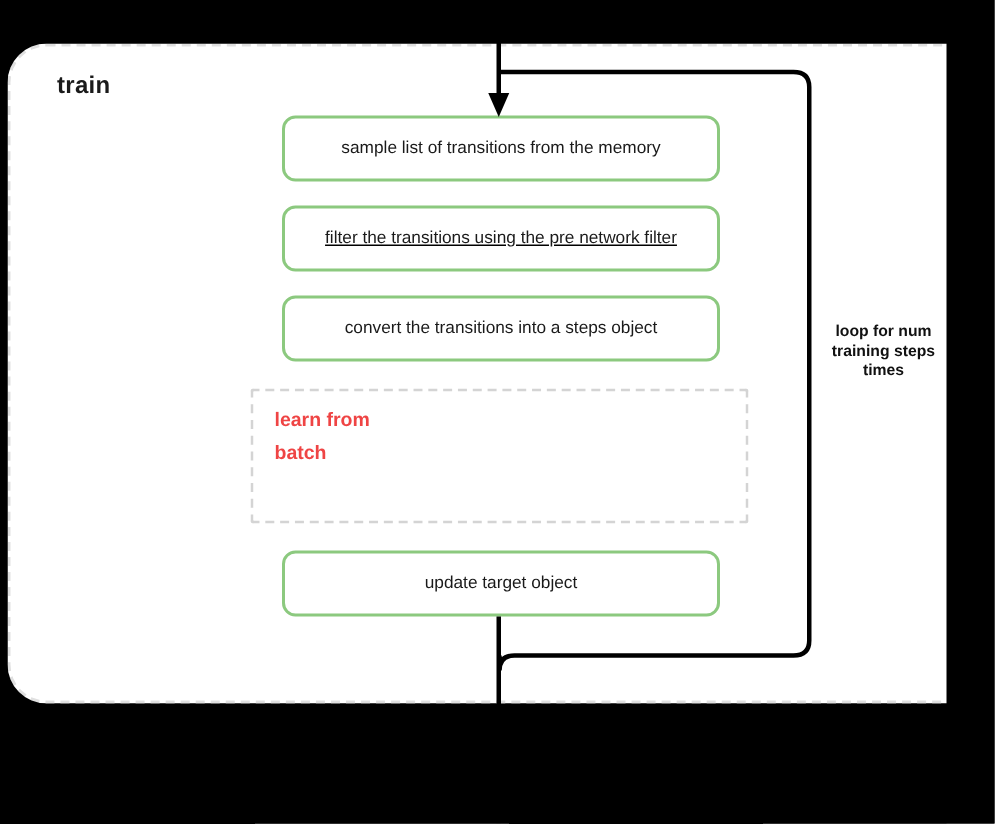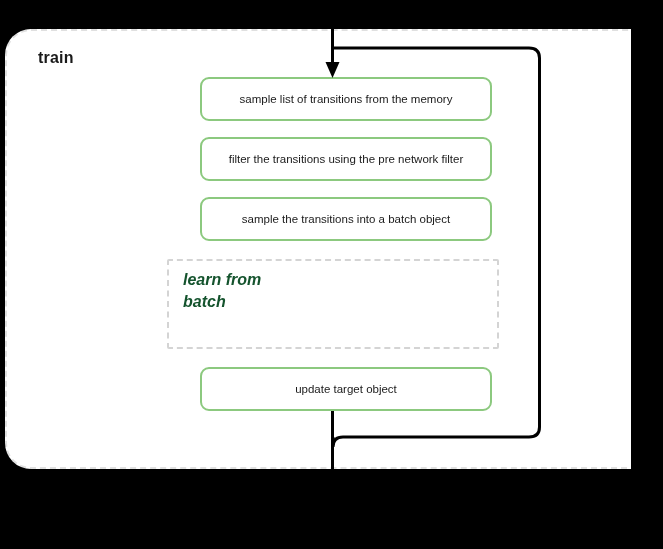--- a/index.html
+++ b/index.html
@@ -37,67 +37,66 @@
     font-size: 16px;
     font-weight: bold;
     color: #1a1a1a;
     letter-spacing: 0.2px;
     line-height: 20px;
   }
 
   
   .step-box {
     position: absolute;
-    left: 200px;
+    left: 188px;
     width: 292px;
     height: 44px;
     box-sizing: border-box;
     background: #ffffff;
     border: 2.5px solid #8cc97f;
     border-radius: 9px;
     display: flex;
     align-items: center;
     justify-content: center;
   }
   .step-label {
     font-size: 11.5px;
     color: #1a1a1a;
     text-align: center;
     line-height: 14px;
     padding: 0 10px;
   }
 
   #step-sample  { top: 77px; }
-  #step-filter  { top: 137px; }
+  #step-filter  { top: 137px; text-decoration: underline; }
   #step-convert { top: 197px; }
   #step-update  { top: 367px; }
 
   
   #learn-from-batch-box {
     position: absolute;
     left: 167px;
     top: 259px;
     width: 332px;
     height: 90px;
     box-sizing: border-box;
     background: #ffffff;
     border: 2px dashed #d4d4d4;
     border-radius: 2px;
   }
   #learn-from-batch-label {
     position: absolute;
     left: 14px;
     top: 8px;
-    font-size: 16px;
+    font-size: 13px;
     font-weight: bold;
-    color: #14532d;
+    color: #ef4444;
     line-height: 22px;
     width: 120px;
     white-space: pre-line;
-    font-style: italic;
   }
 
   
   #wires {
     position: absolute;
     left: 0;
     top: 0;
     width: 663px;
     height: 549px;
     pointer-events: none;
@@ -128,21 +127,21 @@
 
   <div class="step-box" id="step-sample">
     <span class="step-label">sample list of transitions from the memory</span>
   </div>
 
   <div class="step-box" id="step-filter">
     <span class="step-label">filter the transitions using the pre network filter</span>
   </div>
 
   <div class="step-box" id="step-convert">
-    <span class="step-label">sample the transitions into a batch object</span>
+    <span class="step-label">convert the transitions into a steps object</span>
   </div>
 
   <div id="learn-from-batch-box">
     <div id="learn-from-batch-label">learn from
 batch</div>
   </div>
 
   <div class="step-box" id="step-update">
     <span class="step-label">update target object</span>
   </div>
@@ -151,14 +150,17 @@
 
     <path d="M 332.5 0 L 332.5 68" stroke="#000000" stroke-width="3" fill="none"></path>
 
     <path d="M 332.5 78 L 325.5 62 L 339.5 62 Z" fill="#000000"></path>
 
     <path d="M 333 48 L 529 48 Q 539.5 48 539.5 58 L 539.5 427 Q 539.5 437 529 437 L 343 437 Q 333 437 333 447 L 333 437" stroke="#000000" stroke-width="3" fill="none" stroke-linecap="butt"></path>
 
     <path d="M 332.5 411 L 332.5 549" stroke="#000000" stroke-width="3" fill="none"></path>
   </svg>
 
+  <div id="loop-label">loop for num
+training steps
+times</div>
 
 </div>
 
 </body></html>

